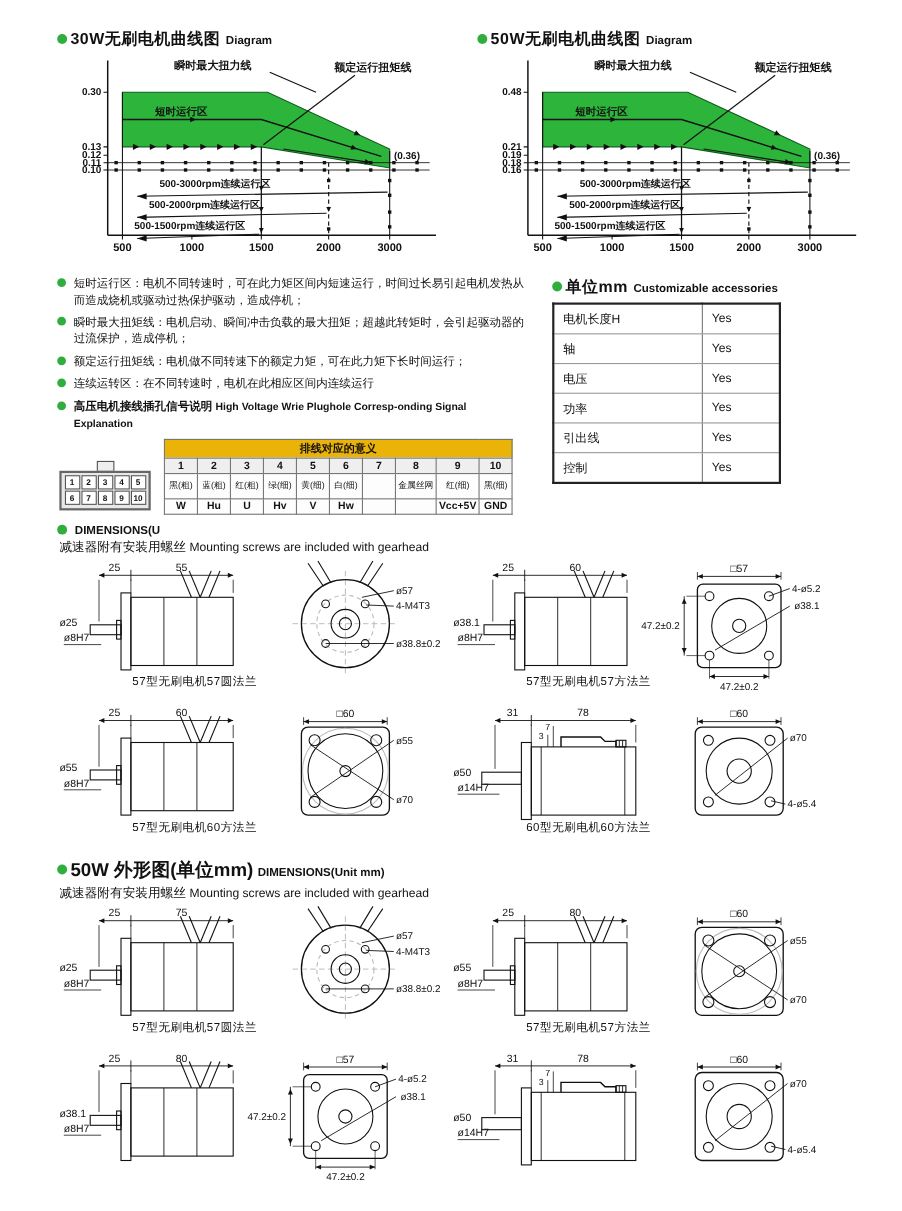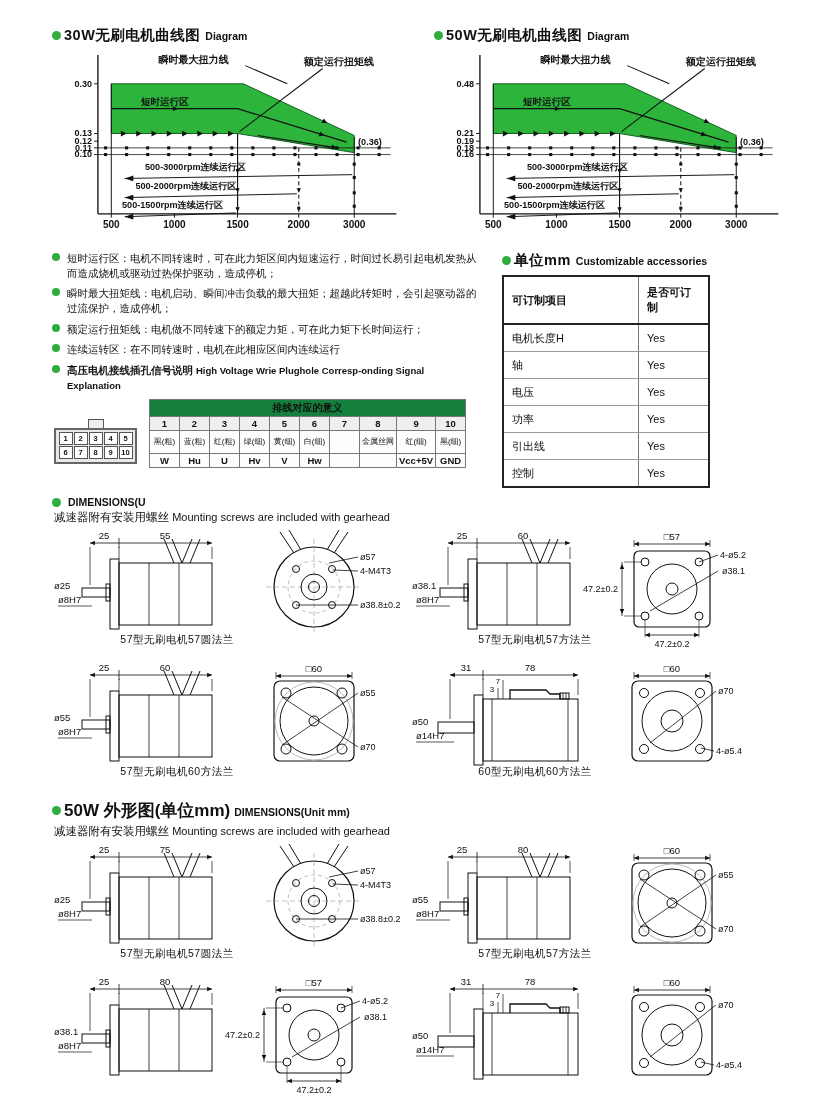--- a/index.html
+++ b/index.html
@@ -20,21 +20,21 @@
   .bullet .bt{flex:1;}
   .bullet .bold{font-weight:bold;}
   .wiring-row{display:flex;align-items:flex-end;gap:12px;margin:6px 0 0 2px;}
   .conn{display:flex;flex-direction:column;align-items:center;margin-bottom:4px;}
   .conn-tab{width:14px;height:8px;border:1.5px solid #555;background:#eee;margin-bottom:-1px;}
   .conn-body{border:2px solid #666;background:#e8e8e8;padding:2px;}
   .conn-line{display:flex;}
   .conn-cell{width:12px;height:11px;border:1px solid #555;background:#fff;font-size:7.5px;font-weight:bold;display:flex;align-items:center;justify-content:center;margin:0.5px;}
   table.wtable{border-collapse:collapse;background:#fdfdfd;}
   .wtable td{border:1px solid #777;text-align:center;padding:1px 2px;font-size:9px;min-width:25px;}
-  .wtable .trow td{background:#15803d;font-weight:bold;font-size:10px;}
+  .wtable .trow td{background:#eab308;font-weight:bold;font-size:10px;}
   .wtable .prow td{background:#efefef;font-weight:bold;font-size:9.5px;}
   .wtable .crow td{font-size:8px;height:20px;}
   .wtable .srow td{font-weight:bold;font-size:9.5px;}
   .accessories{margin-left:22px;width:214px;}
   table.acc{border-collapse:collapse;width:208px;border:2px solid #222;margin-top:5px;}
   .acc td{font-size:11px;padding:5.5px 8px;border-bottom:1px solid #999;}
   .acc td:first-child{border-right:1px solid #777;width:118px;}
   .acc tr.hd td{font-weight:bold;border-bottom:2px solid #222;padding:8px 8px;}
   .acc tr:last-child td{border-bottom:none;}
   .dim-section{margin-top:8px;}
@@ -353,24 +353,20 @@
         </div>
       </div>
     <div class="accessories">
       <div class="sec-title">
         <span class="dot"></span>
         <span class="zh-big">单位mm</span>
         <span class="en-small">Customizable accessories</span>
       </div>
       <table class="acc" id="accTable">
           <tbody>
-            <tr class="hd">
-              <td>可订制项目</td>
-              <td>是否可订制</td>
-            </tr>
             <tr>
               <td>电机长度H</td>
               <td>Yes</td>
             </tr>
             <tr>
               <td>轴</td>
               <td>Yes</td>
             </tr>
             <tr>
               <td>电压</td>

